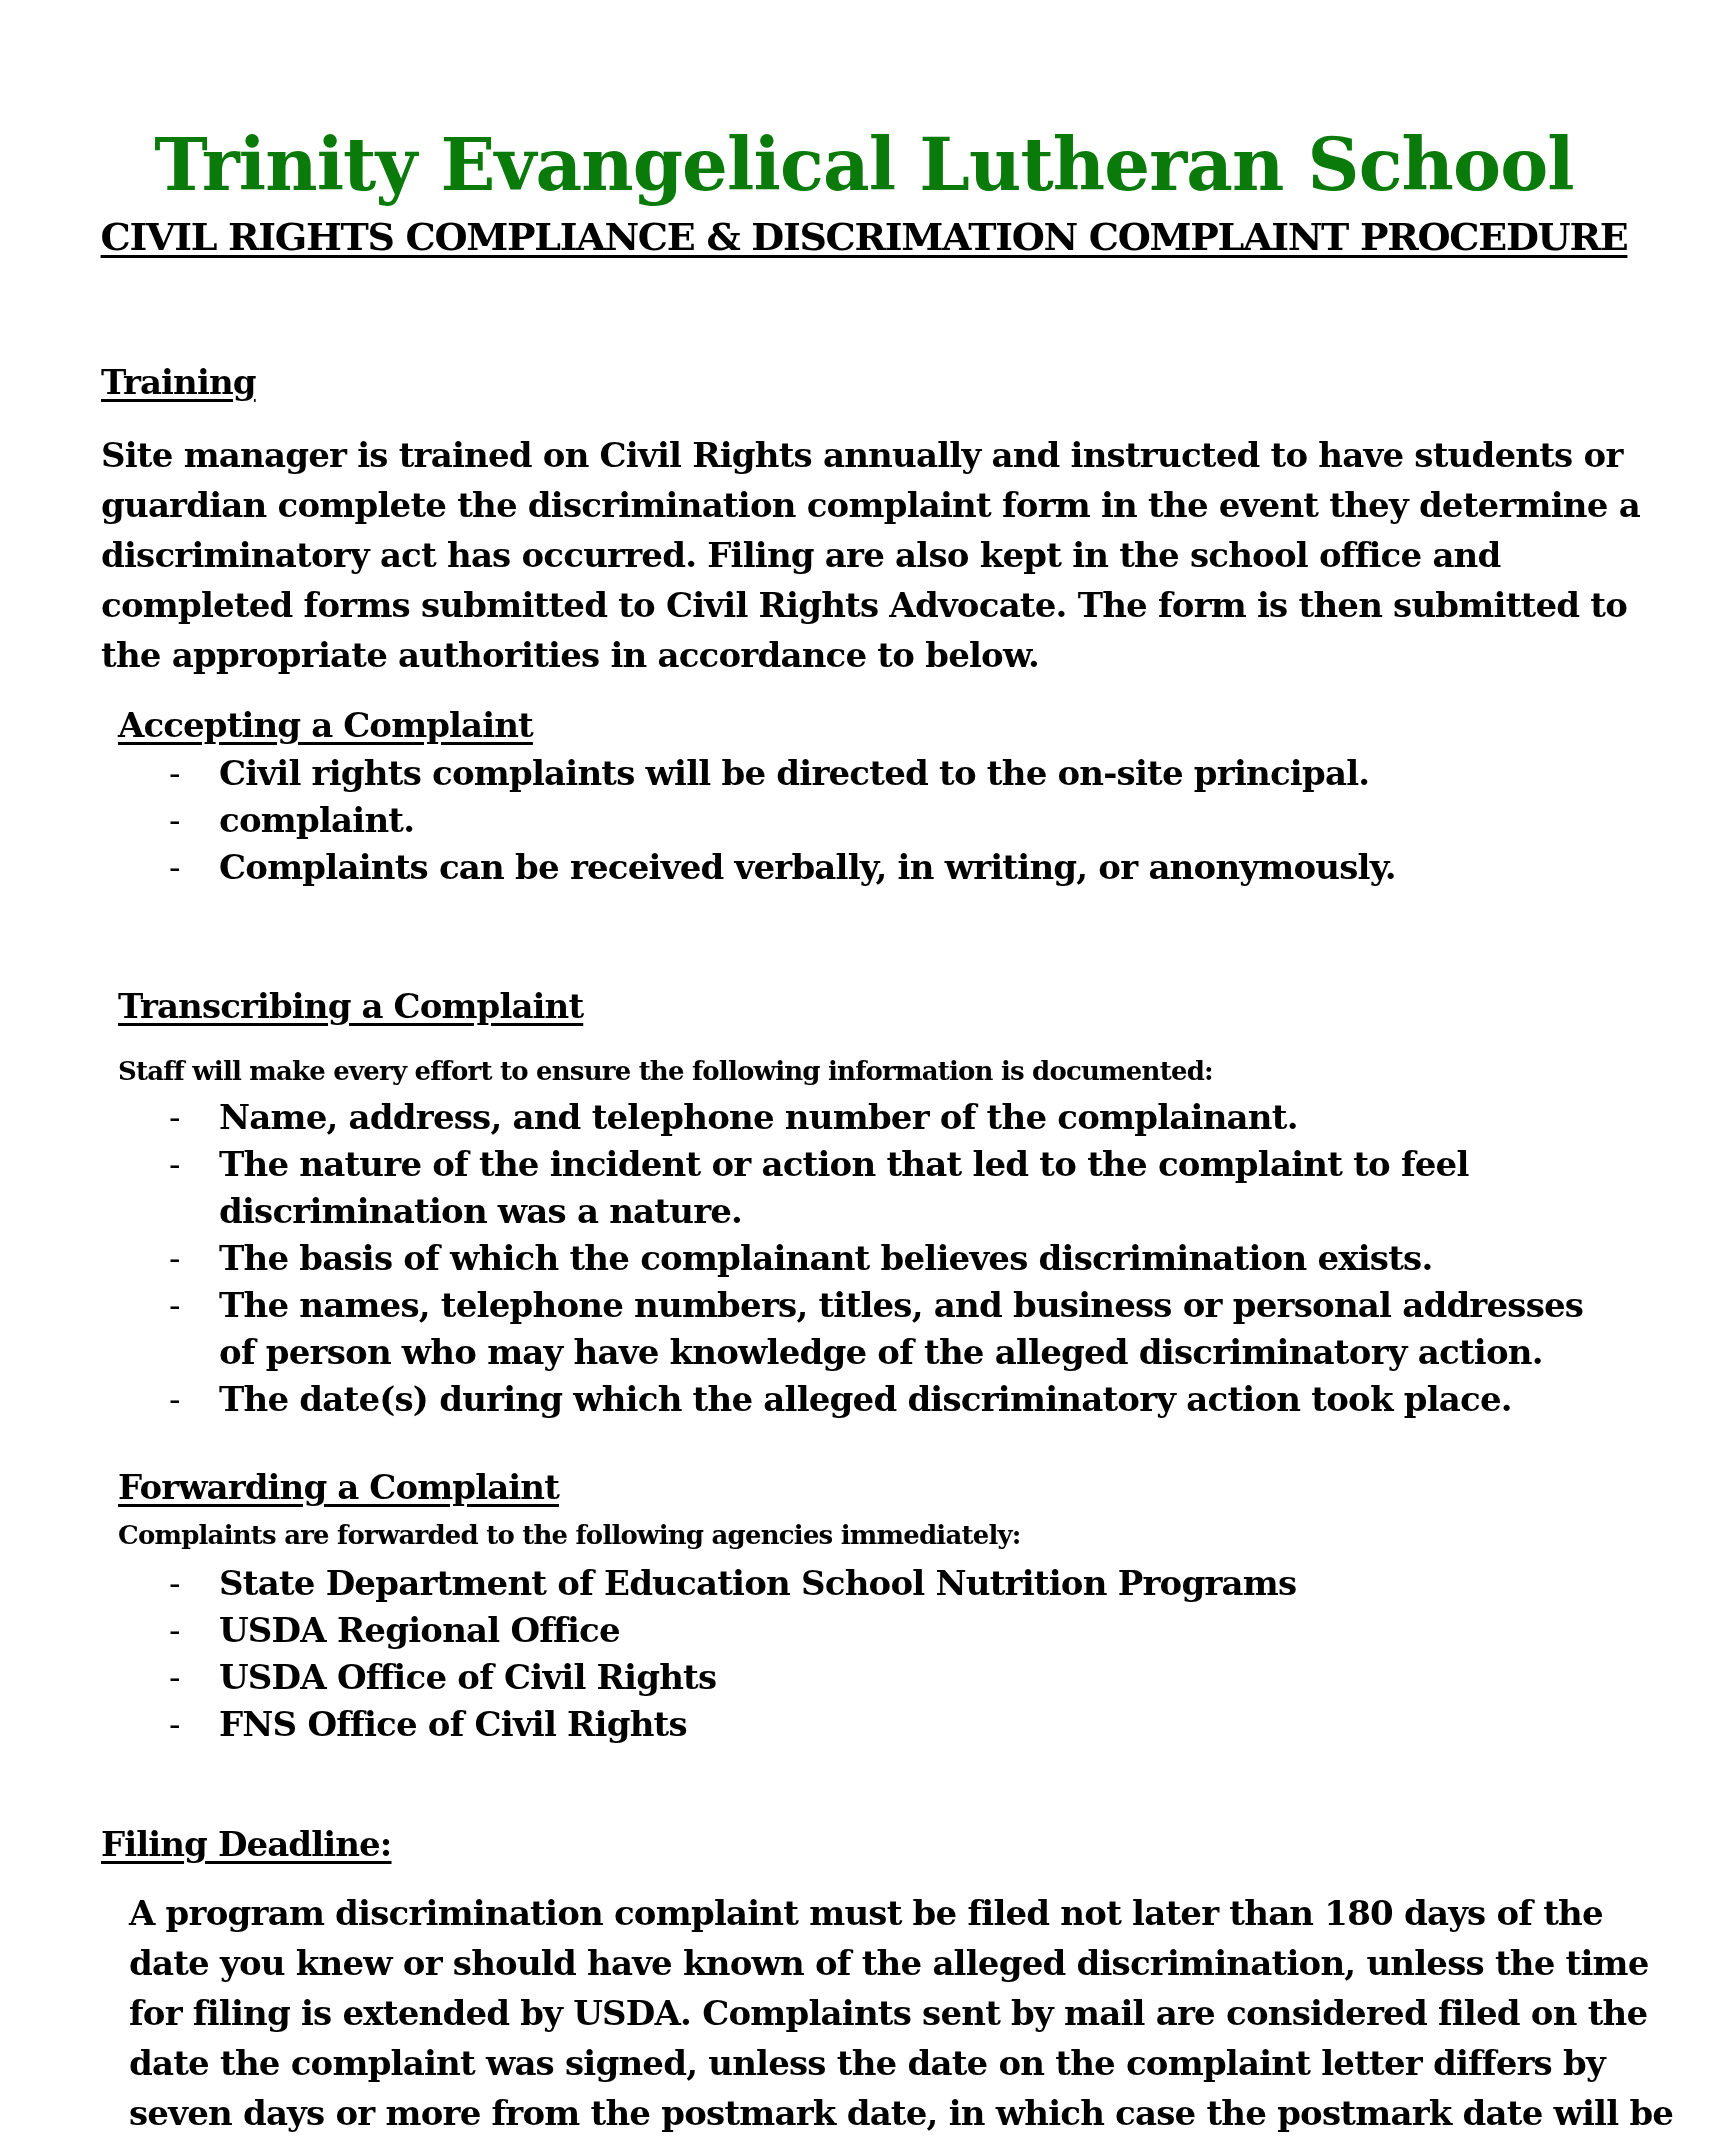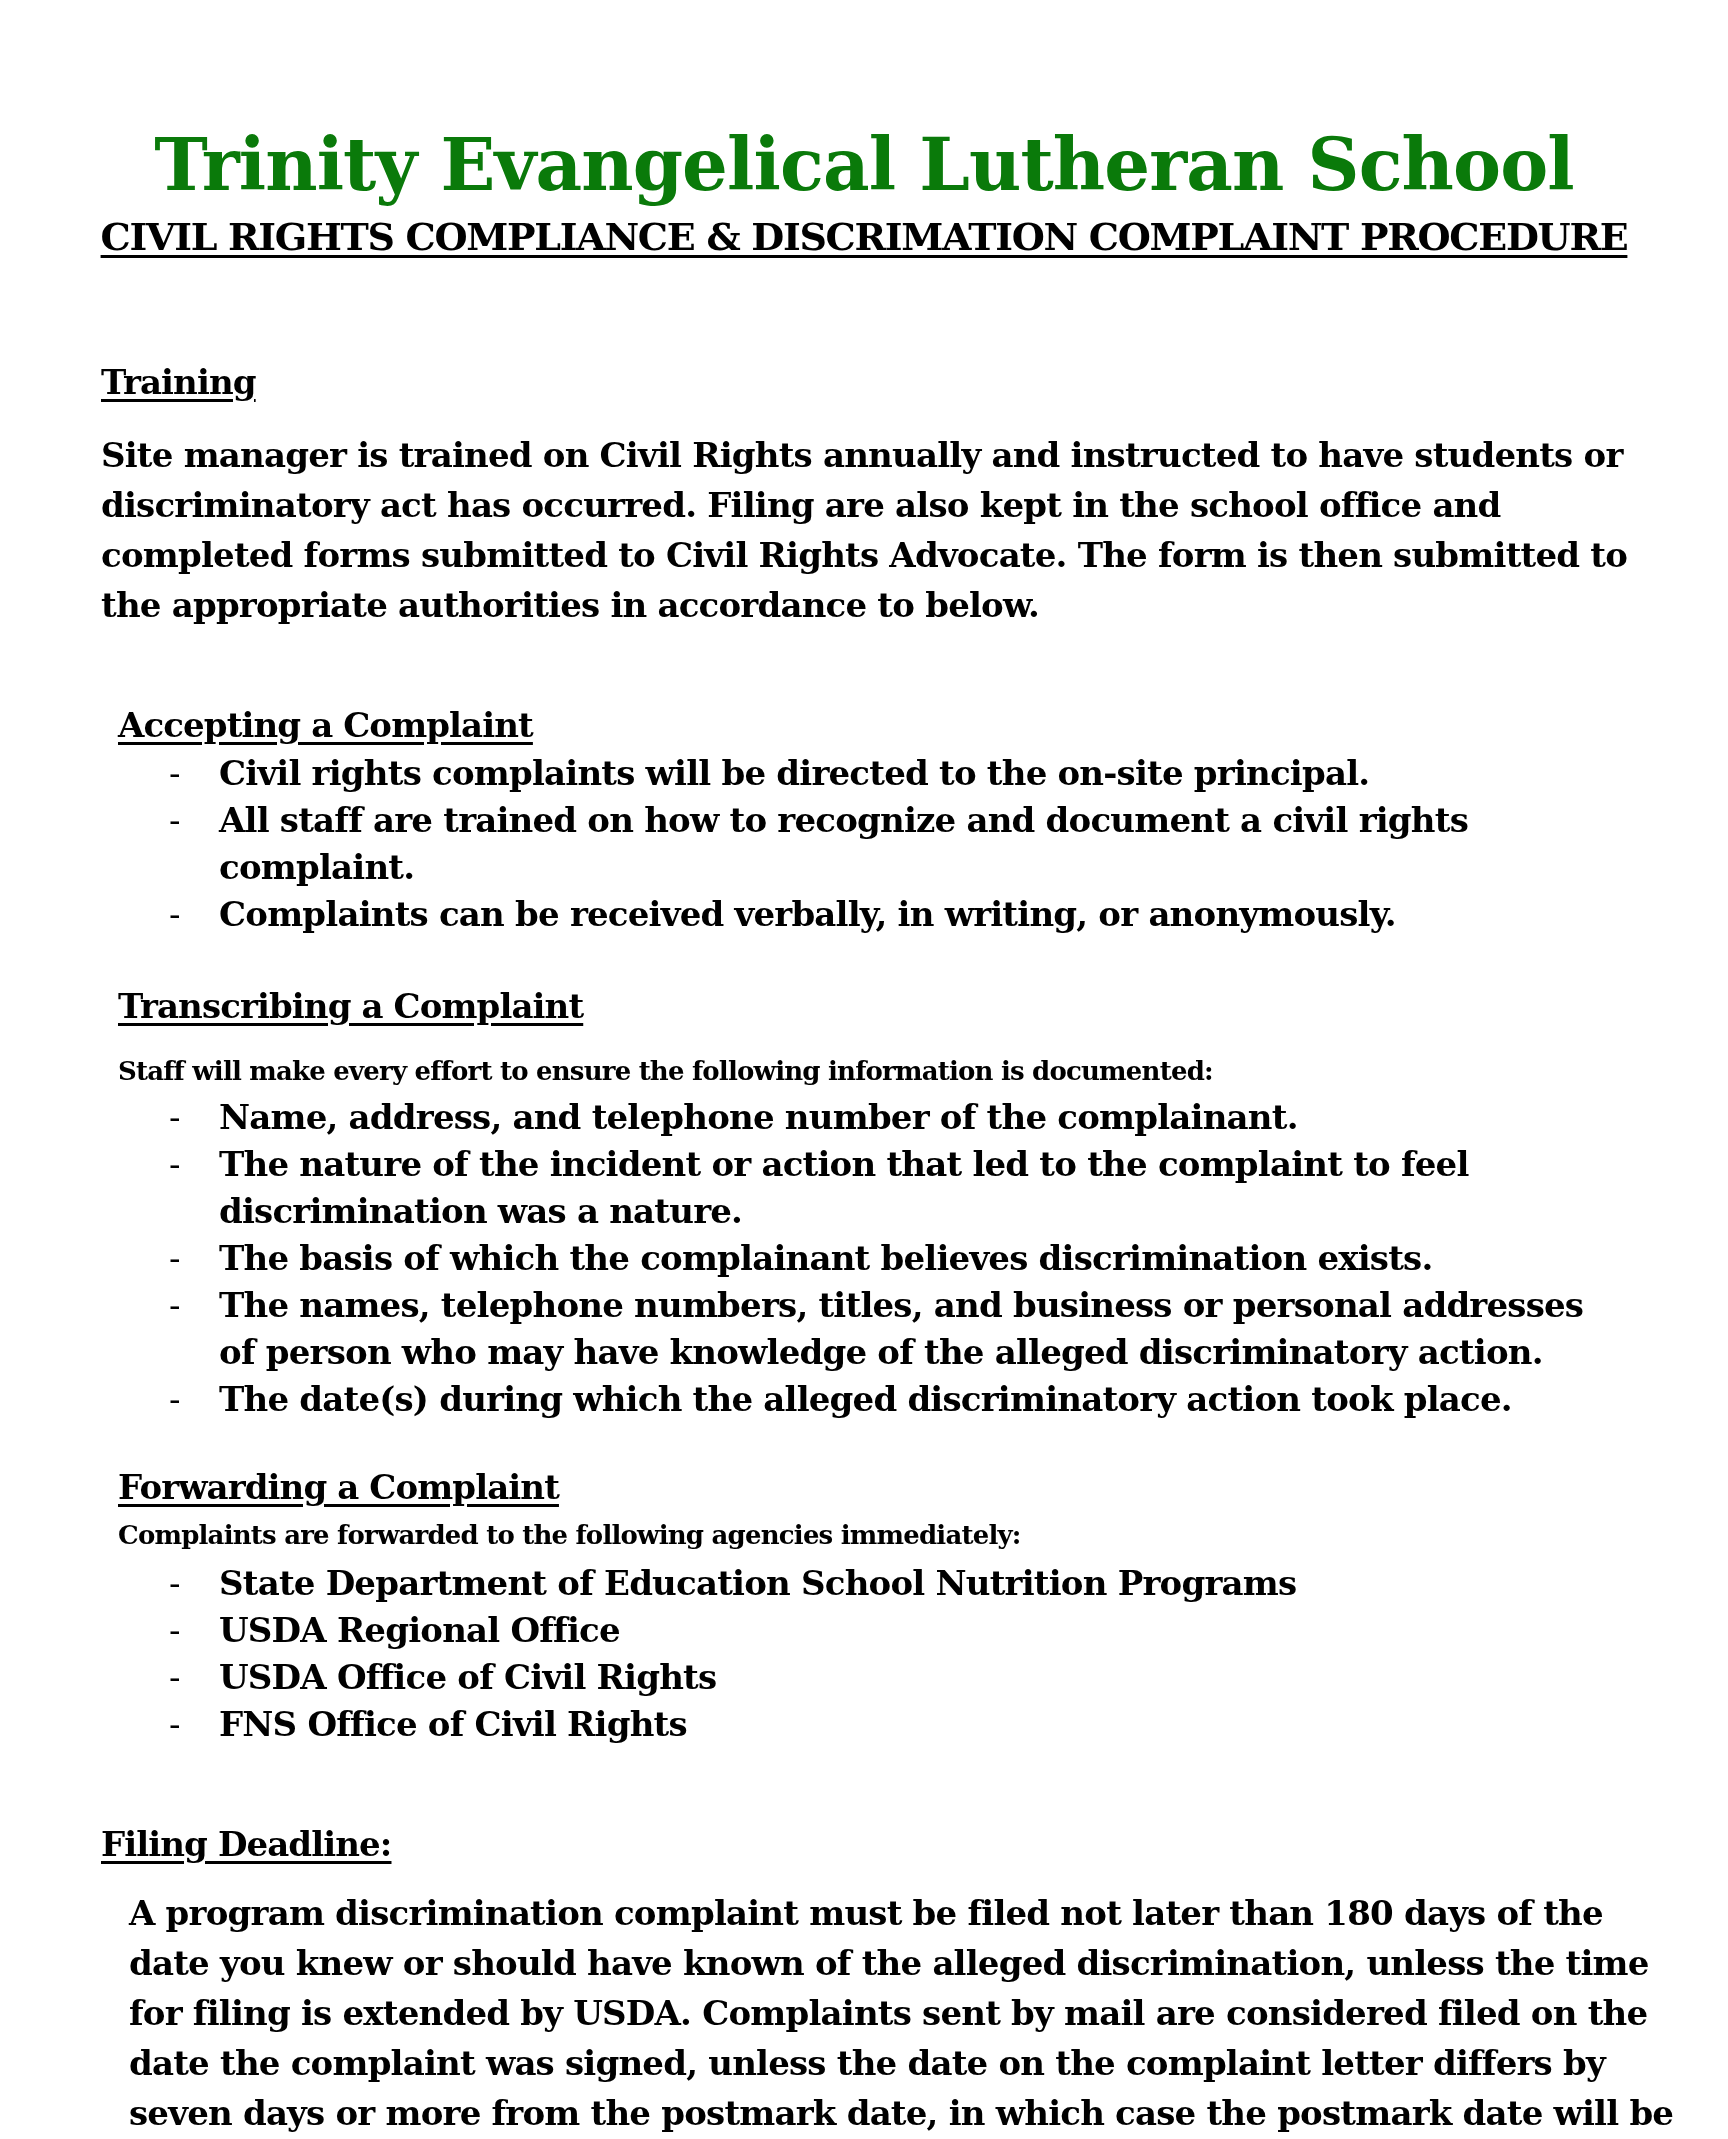--- a/index.html
+++ b/index.html
@@ -102,34 +102,34 @@
 <body>
 
 <div class="page">
 
   <div class="title" style="color: rgb(10, 122, 10);">Trinity Evangelical Lutheran School</div>
   <div class="subtitle">CIVIL RIGHTS COMPLIANCE &amp; DISCRIMATION COMPLAINT PROCEDURE</div>
 
   <div class="heading" style="left:101px; top:344px;">Training</div>
   <div class="para" style="left:101px; top:414px;">
     <span class="line">Site manager is trained on Civil Rights annually and instructed to have students or</span>
+    <span class="line">guardian complete the discrimination complaint form in the event they determine a</span>
     <span class="line">discriminatory act has occurred. Filing are also kept in the school office and</span>
     <span class="line">completed forms submitted to Civil Rights Advocate.  The form is then submitted to</span>
     <span class="line">the appropriate authorities in accordance to below.</span>
   </div>
 
   <div class="heading" style="left:118px; top:687px;">Accepting a Complaint</div>
   <ul class="list" style="left:219px; top:734px;">
     <li class="list-item">
       <span class="bullet">-</span>
       <span class="item-line">Civil rights complaints will be directed to the on-site principal.</span>
     </li>
     <li class="list-item">
       <span class="bullet">-</span>
-      <span class="item-line">All staff are trained on how to recognize and document a civil rights</span>
       <span class="item-line">complaint.</span>
     </li>
     <li class="list-item">
       <span class="bullet">-</span>
       <span class="item-line">Complaints can be received verbally, in writing, or anonymously.</span>
     </li>
   </ul>
 
   <div class="heading" style="left:118px; top:968px;">Transcribing a Complaint</div>
   <div class="lead" style="left:118px; top:1032px;">Staff will make every effort to ensure the following information is documented:</div>

